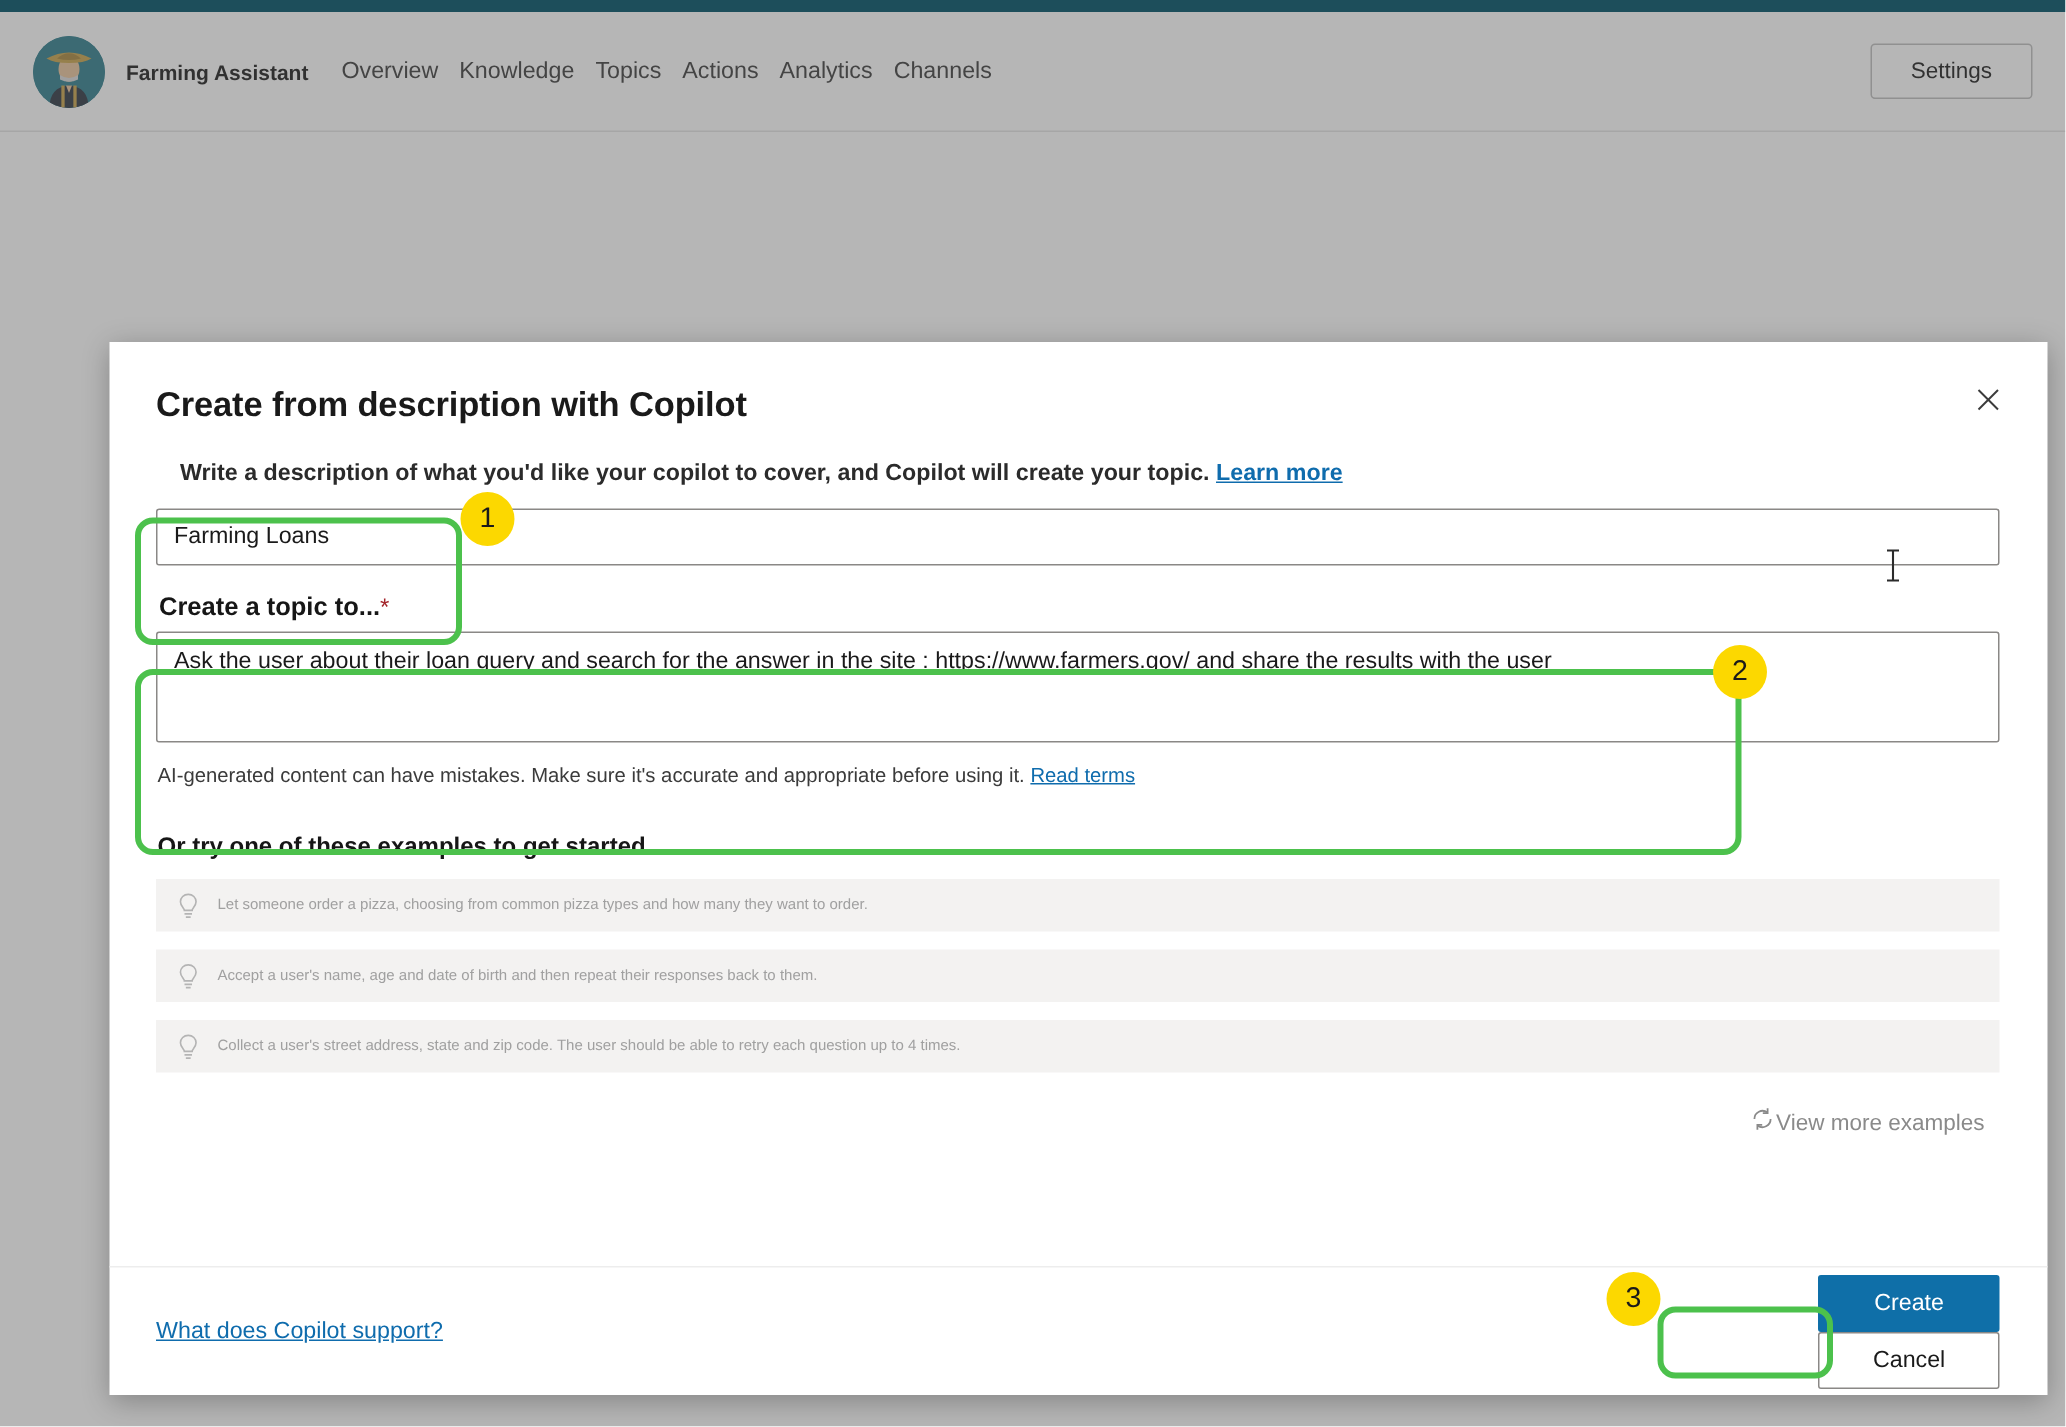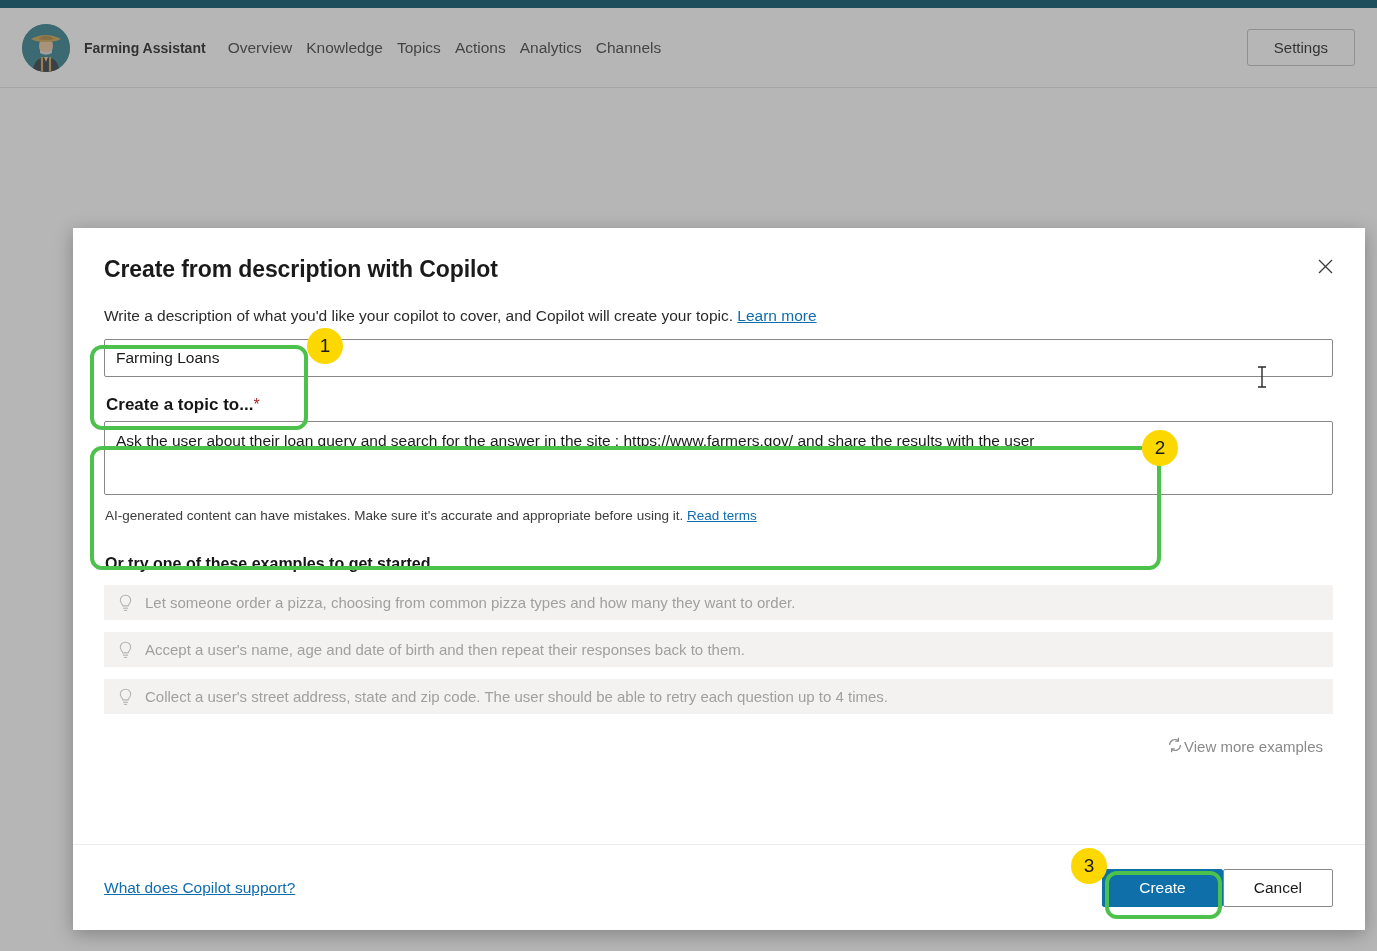--- a/index.html
+++ b/index.html
@@ -123,21 +123,22 @@
     background: transparent;
     cursor: pointer;
     display: flex;
     align-items: center;
     justify-content: center;
     color: #3b3b3b;
   }
   .dialog-desc {
     font-size: 15.5px;
     color: #2b2b2b;
-    margin: 0 0 14px 0;
+    margin: 0 0 14px 16px;
+    font-weight: bold;
   }
   .link {
     color: #0f6cad;
     text-decoration: underline;
     cursor: pointer;
   }
 
   .field-label {
     font-size: 17px;
     font-weight: bold;
@@ -193,21 +194,21 @@
   .example-row {
     background: #f3f2f1;
     height: 35px;
     display: flex;
     align-items: center;
     margin-bottom: 12px;
     padding: 0 14px;
     cursor: pointer;
   }
   .example-text {
-    font-size: 15px;
+    font-size: 10px;
     color: #a0a0a0;
     margin-left: 12px;
   }
   .bulb-icon { color: #b4b4b4; display: flex; align-items: center; }
   #view-more-row {
     display: flex;
     justify-content: flex-end;
     align-items: center;
     margin-top: 22px;
     padding-right: 10px;
@@ -227,20 +228,21 @@
     padding: 0 32px 0 31px;
     box-sizing: border-box;
   }
   #support-link {
     font-size: 15.5px;
   }
   .footer-buttons {
     margin-left: auto;
     display: flex;
     gap: 0;
+    flex-direction: column;
   }
   #create-button {
     background: #0f6fa8;
     color: #ffffff;
     border: 1px solid #0f6fa8;
     font-size: 15.5px;
     border-radius: 2px;
     padding: 9px 36px;
     cursor: pointer;
     font-family: "Liberation Sans", sans-serif;

